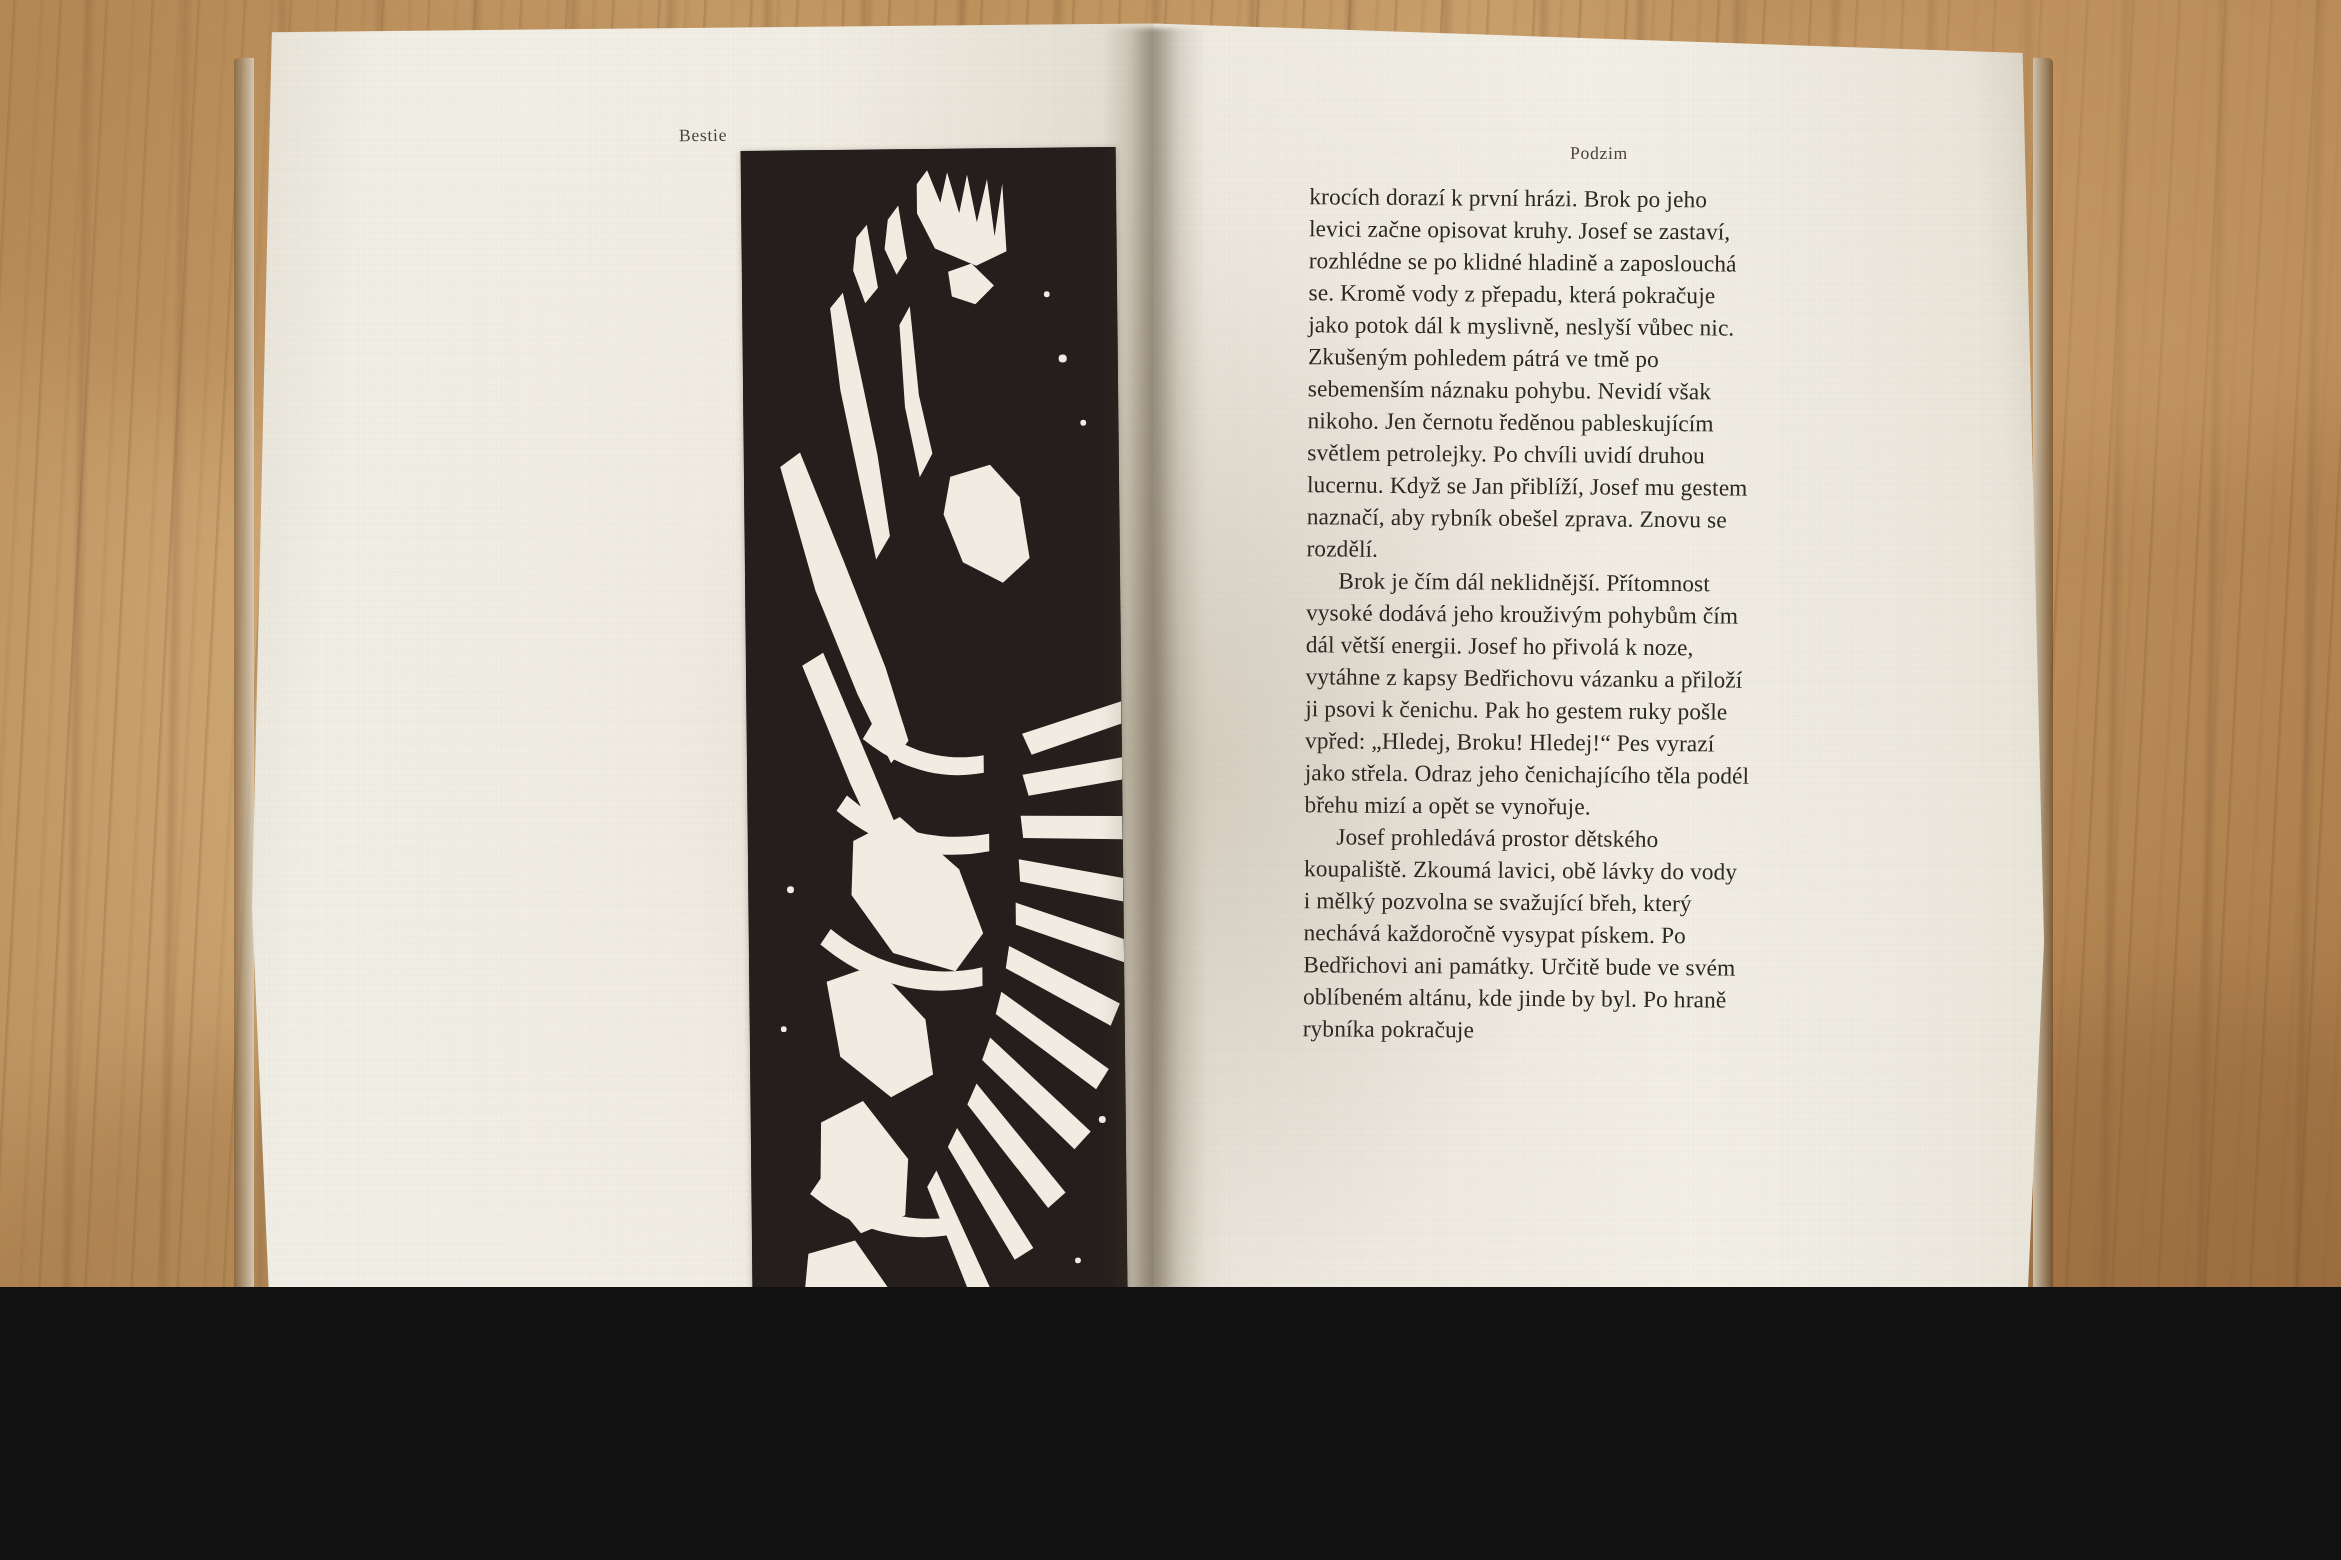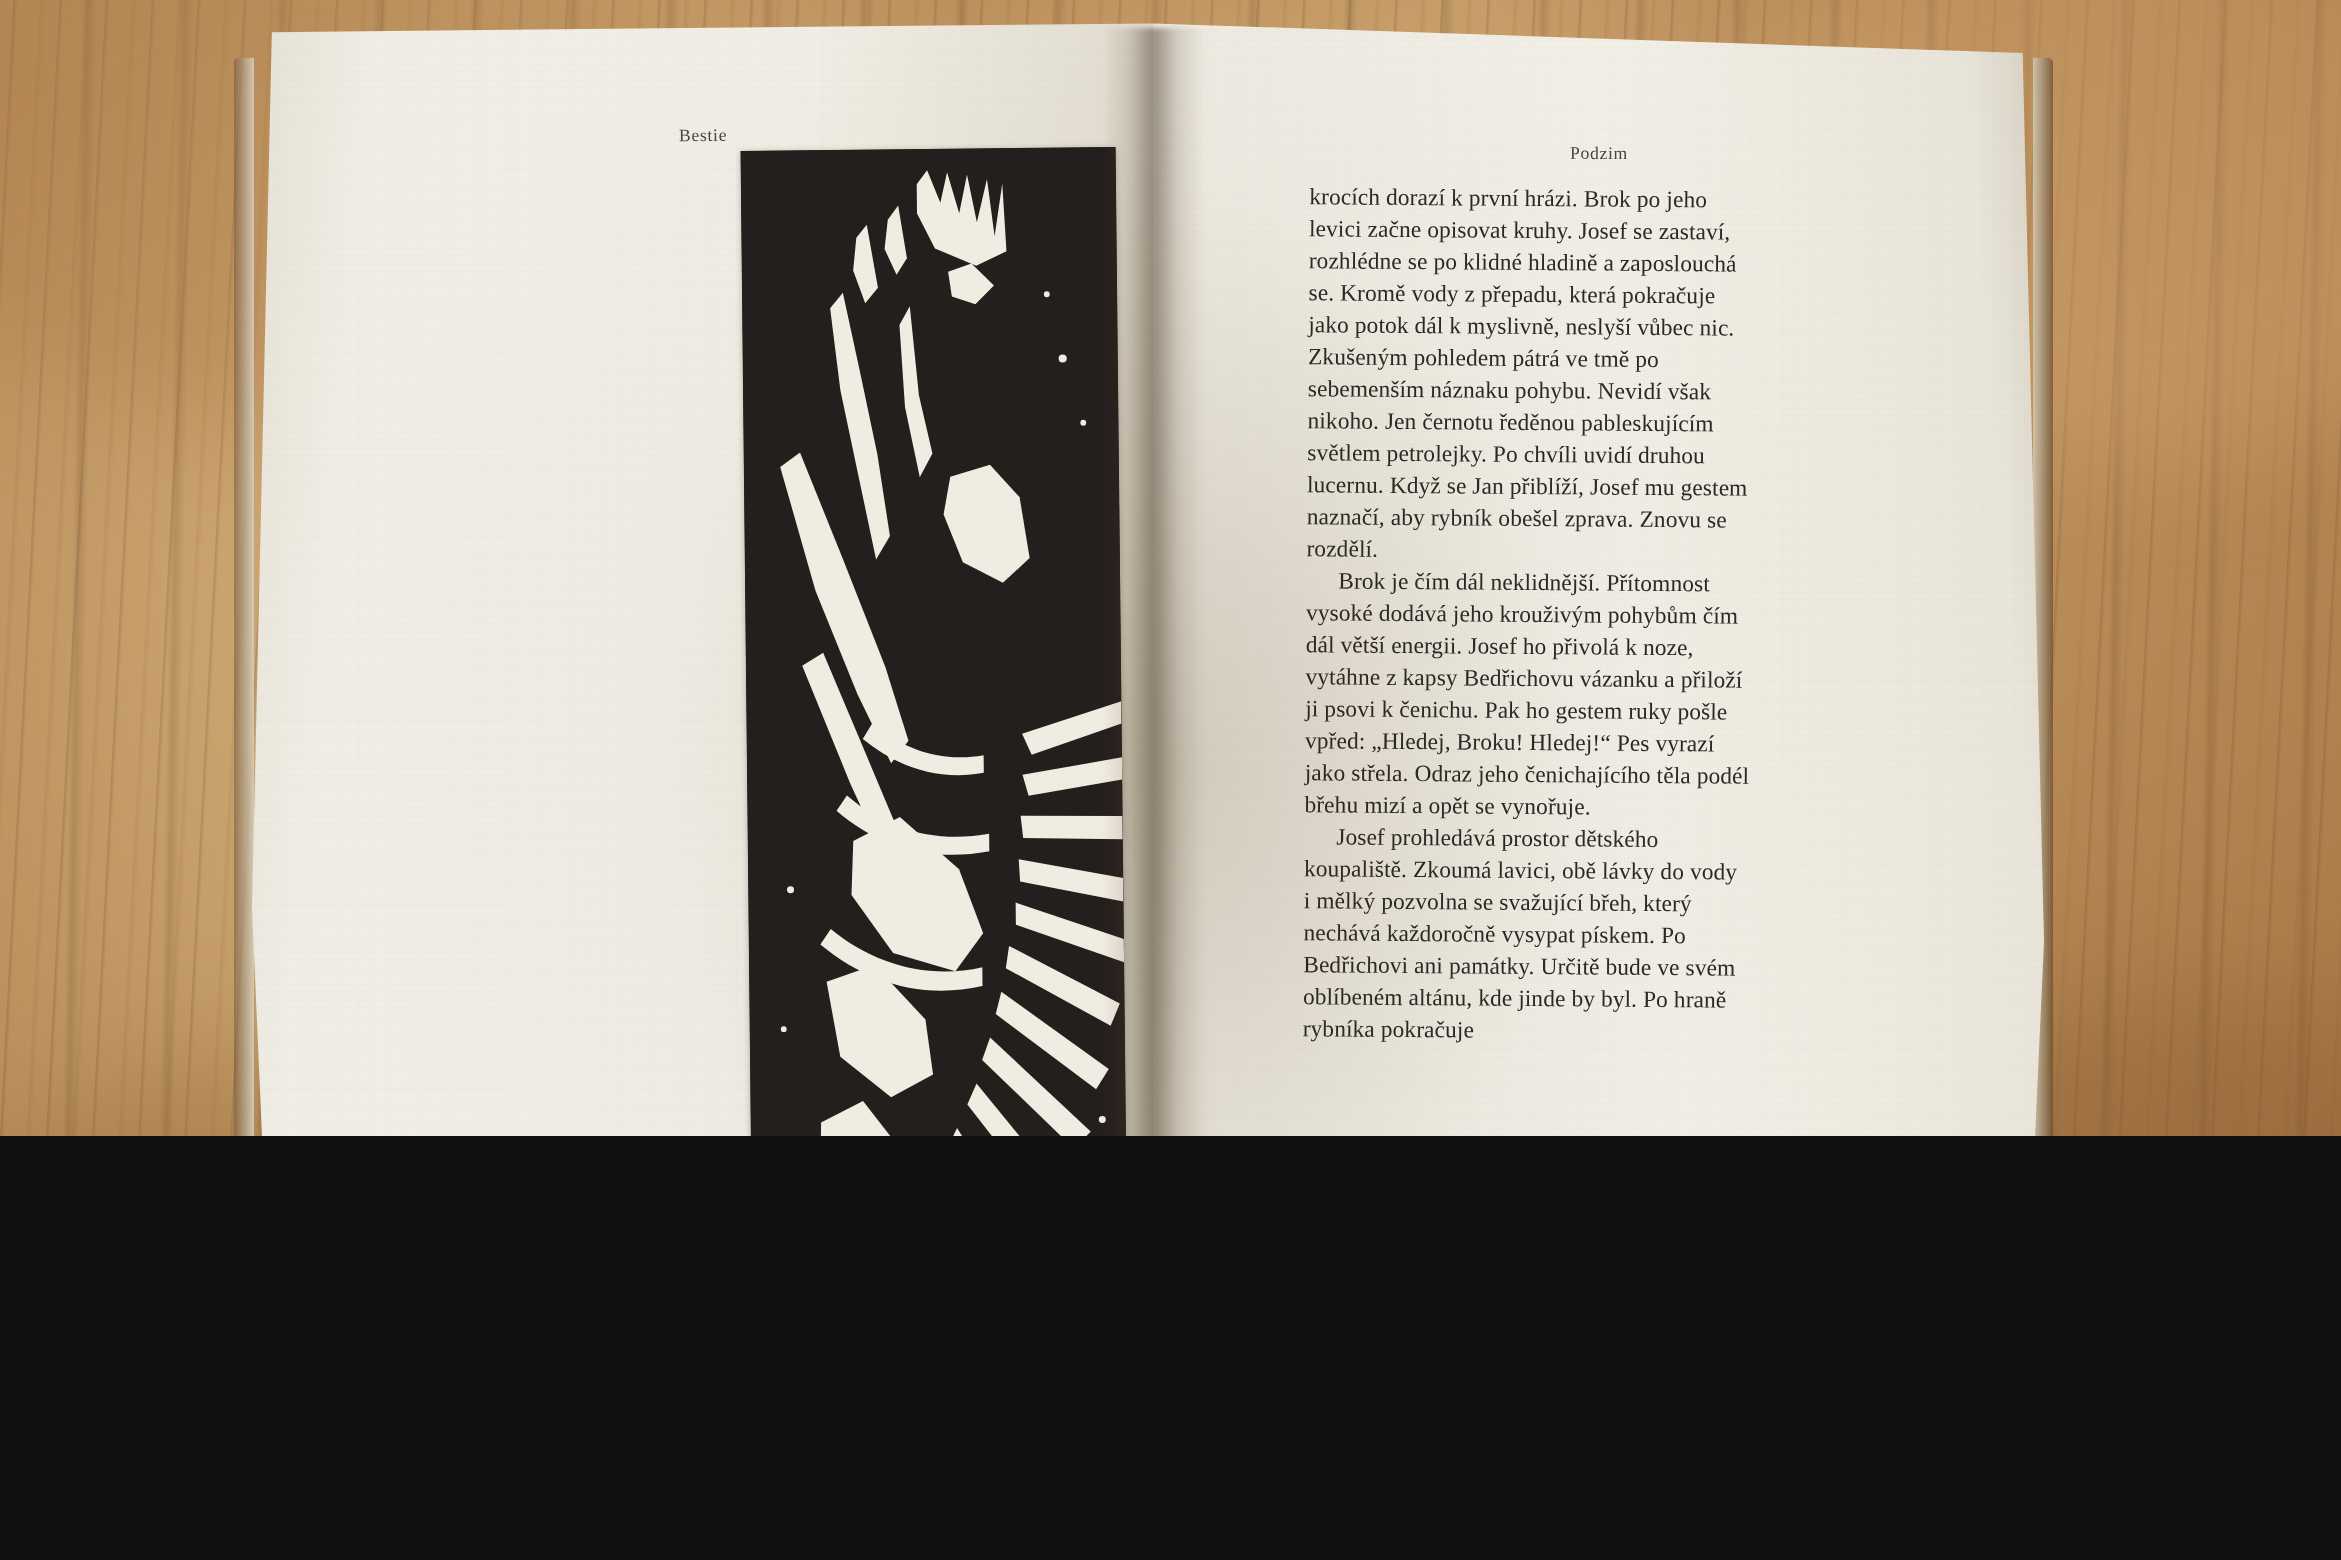--- a/index.html
+++ b/index.html
@@ -11,21 +11,21 @@
     width: 2342px;
     height: 1561px;
     overflow: hidden;
     font-family: "Liberation Serif", serif;
   }
 
   
   #scene {
     position: relative;
     width: 2342px;
-    height: 1136px;
+    height: 1287px;
     background:
       
       radial-gradient(ellipse 120% 95% at 50% 45%, rgba(255,245,225,0.10) 0%, rgba(90,58,28,0.18) 70%, rgba(55,33,14,0.42) 100%),
       
       repeating-linear-gradient(93deg,
         rgba(120,78,40,0.00) 0px,
         rgba(120,78,40,0.00) 13px,
         rgba(96,60,28,0.22) 14px,
         rgba(120,78,40,0.00) 17.6px,
         rgba(120,78,40,0.00) 39px,

